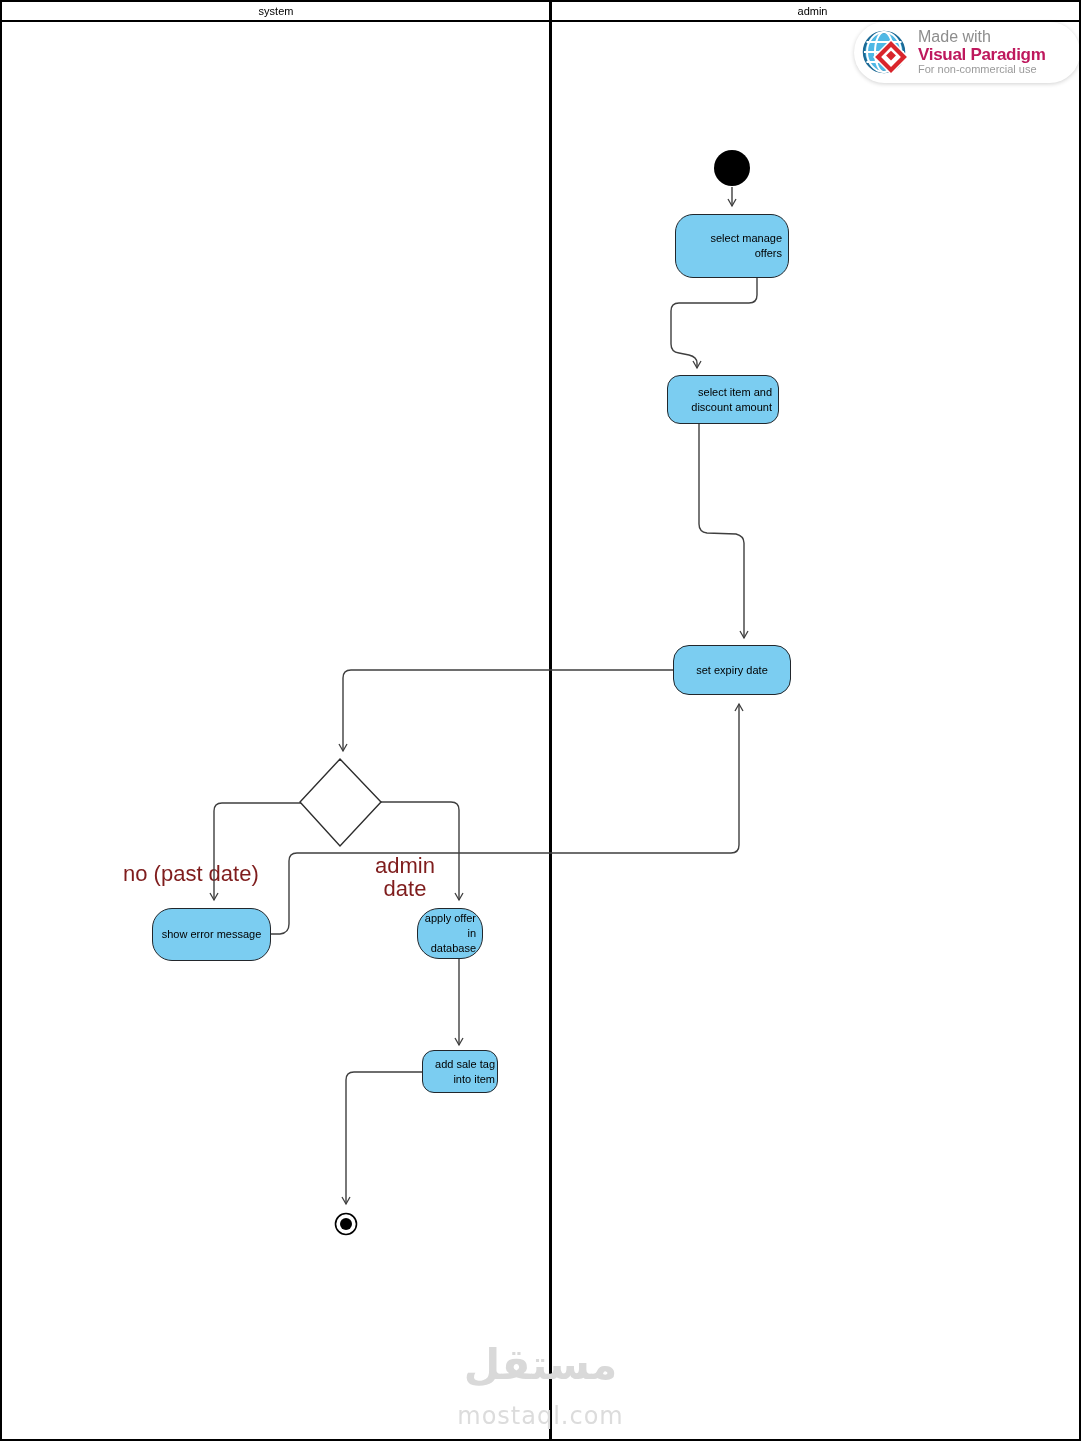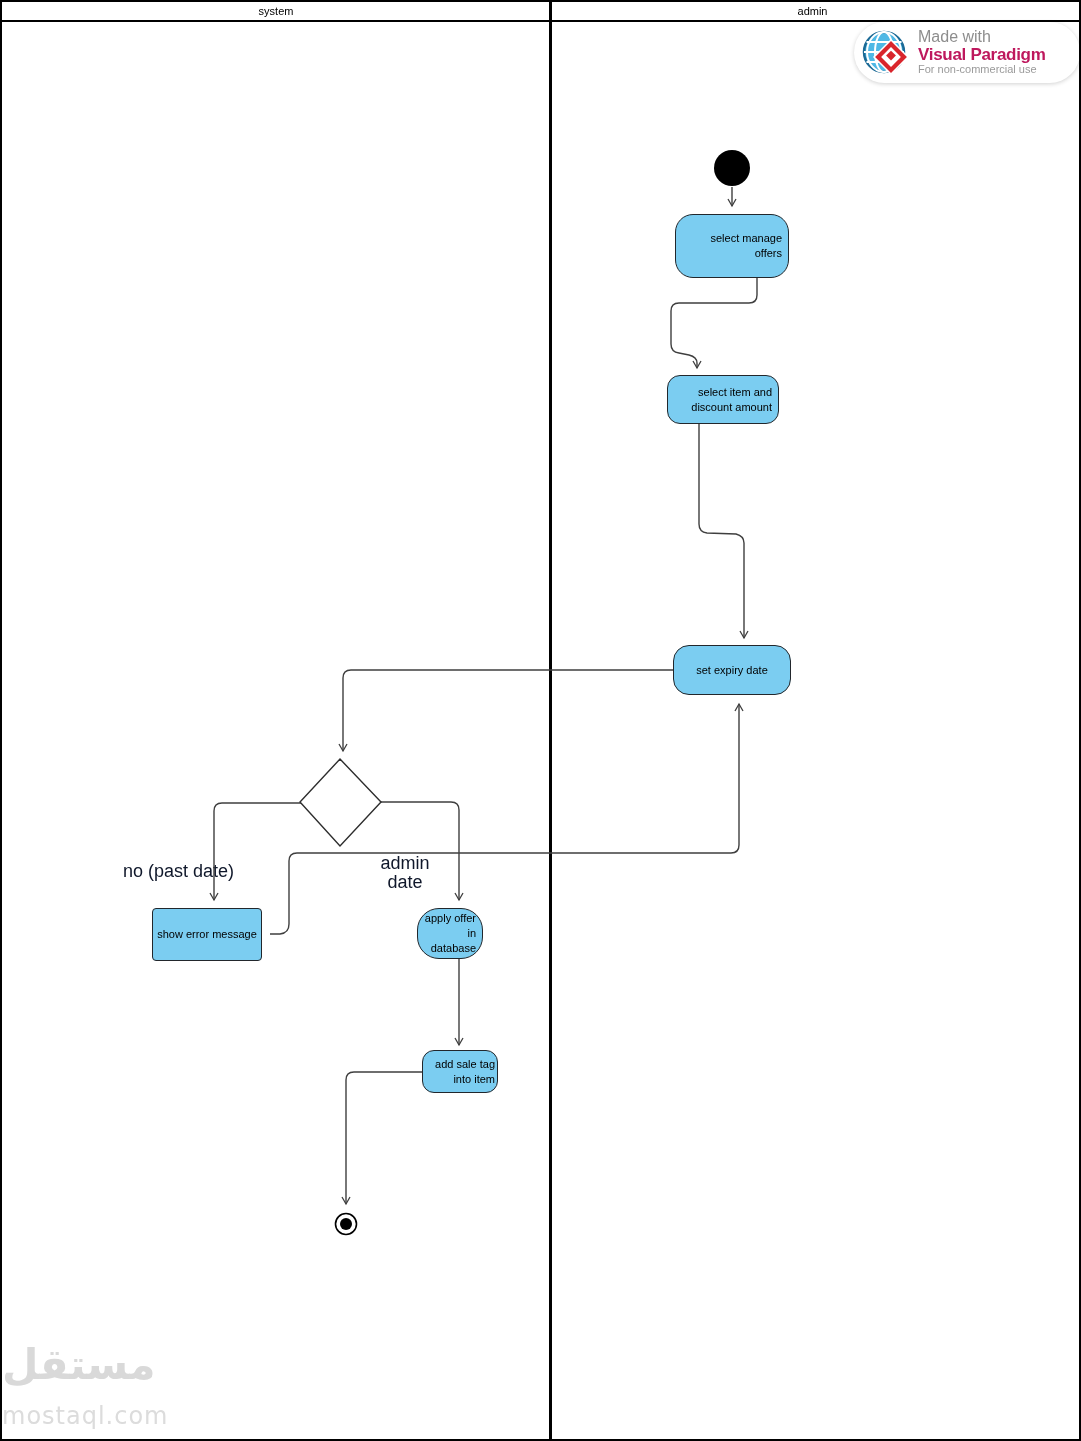--- a/index.html
+++ b/index.html
@@ -47,34 +47,34 @@
     display:flex;align-items:center;justify-content:center;
     text-align:right;
     font-size:11px;color:#000;
     box-sizing:border-box;
     padding:2px 6px;
     line-height:1.35;
   }
   #node-select-manage{left:673px;top:212px;width:114px;height:64px;border-radius:18px;}
   #node-select-item{left:641px;top:373px;width:112px;height:49px;border-radius:13px;margin-left:24px;}
   #node-set-expiry{left:671px;top:643px;width:118px;height:50px;border-radius:16px;}
-  #node-show-error{left:150px;top:906px;width:110px;height:53px;border-radius:4px;padding:2px 3px;}
+  #node-show-error{left:150px;top:906px;width:119px;height:53px;border-radius:20px;padding:2px 3px;}
   #node-apply-offer{left:415px;top:906px;width:66px;height:51px;border-radius:22px;}
   #node-add-sale-tag{left:420px;top:1048px;width:76px;height:43px;border-radius:12px;padding:2px 2px;}
   
   .edge-label{
-    position:absolute;color:#0f172a;font-size:18px;line-height:1.06;
+    position:absolute;color:#7f1d1d;font-size:22px;line-height:1.06;
   }
   #label-no{left:121px;top:860px;}
   #label-valid{left:368px;top:852px;width:70px;text-align:center;}
   
   #edges{position:absolute;left:0;top:0;pointer-events:none;}
   
   .watermark{
-    position:absolute;left:0;top:1342px;width:1077px;text-align:left;
+    position:absolute;left:0;top:1342px;width:1077px;text-align:center;
     color:#d9d9d9;pointer-events:none;
     font-family:"DejaVu Sans", sans-serif;
   }
   .wm-ar{font-size:42px;font-weight:bold;line-height:1.0;}
   .wm-en{font-size:24px;color:#dcdcdc;margin-top:16px;letter-spacing:1px;}
 </style>
 </head>
 <body>
 
 <div id="stage">

